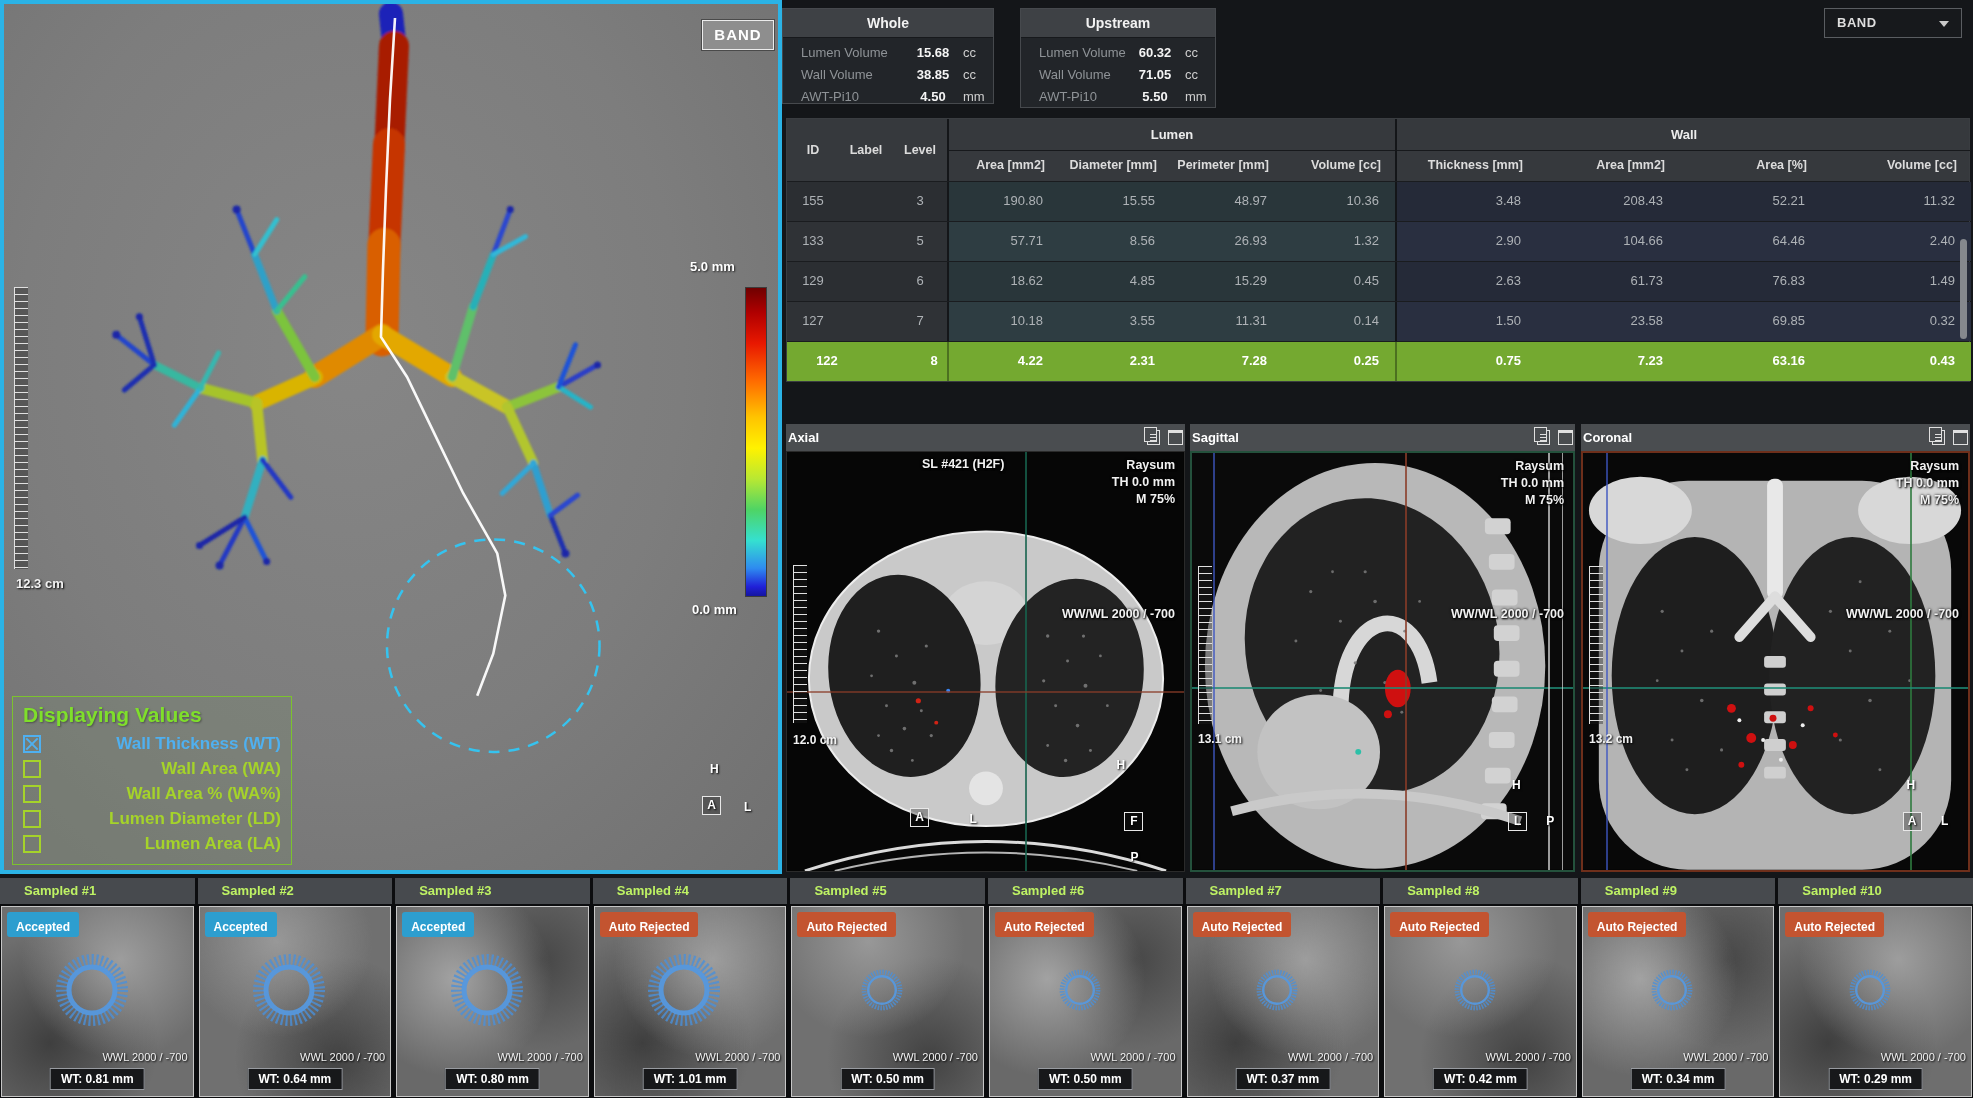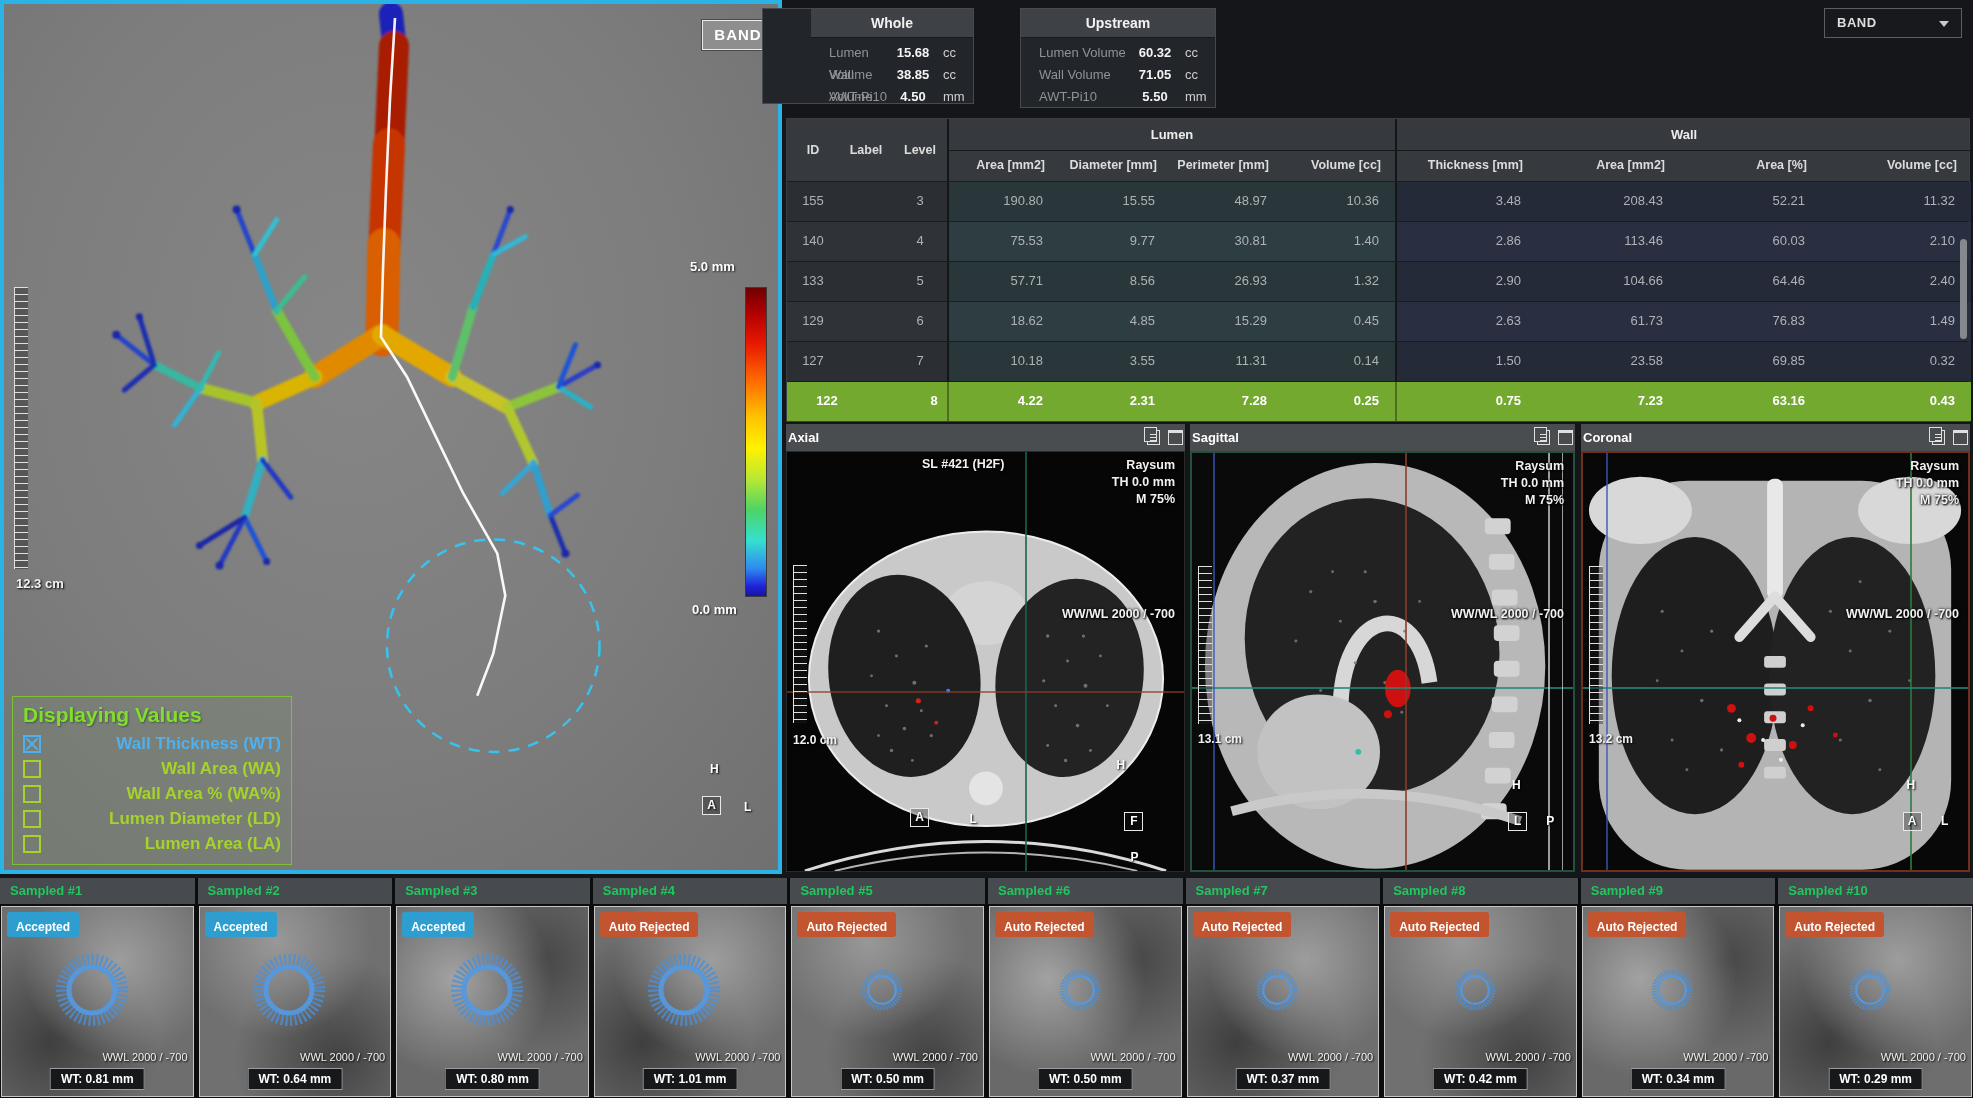--- a/index.html
+++ b/index.html
@@ -28,21 +28,21 @@
   .legend-item{display:flex;align-items:center;gap:16px;height:25px;font-weight:bold;font-size:17px;color:#a5d32a;justify-content:space-between;}
   .legend-item.checked{color:#4fb0f0;}
   .lg-box{width:14px;height:14px;border:2px solid currentColor;position:relative;flex:none;cursor:pointer;}
   .legend-item.checked .lg-box::before,.legend-item.checked .lg-box::after{content:"";position:absolute;left:-1px;top:6px;width:16px;height:2px;background:currentColor;}
   .legend-item.checked .lg-box::before{transform:rotate(45deg);} .legend-item.checked .lg-box::after{transform:rotate(-45deg);}
   .marker{position:absolute;color:#fff;font-size:12px;font-weight:bold;text-shadow:1px 1px 2px #000;z-index:6;}
   .marker.boxed{width:19px;height:19px;line-height:17px;text-align:center;box-sizing:border-box;
     border:1px solid #e8e8e8;background:rgba(15,15,15,.3);}
   
   .stats-panel{position:absolute;top:8px;background:#222529;border:1px solid #46494d;box-sizing:border-box;}
-  .stats-whole{left:762px;width:212px;height:96px;padding-left:48px;} .stats-upstream{left:1020px;width:196px;height:100px;}
+  .stats-whole{left:782px;width:212px;height:96px;} .stats-upstream{left:1020px;width:196px;height:100px;}
   .stats-title{height:28px;background:#3e4145;color:#f2f2f2;font-weight:bold;font-size:14px;
     text-align:center;line-height:28px;border-bottom:1px solid #17191c;}
   .stats-body{padding:4px 10px 0 18px;}
   .stats-row{display:grid;grid-template-columns:1fr 48px 26px;height:22px;line-height:22px;font-size:13px;}
   .stat-label{color:#8f9397;} .stat-value{color:#f4f4f4;font-weight:bold;text-align:center;} .stat-unit{color:#cfcfcf;padding-left:6px;}
   .band-dd{position:absolute;left:1824px;top:8px;width:138px;height:30px;box-sizing:border-box;cursor:pointer;
     background:#17191c;border:1px solid #5a5d61;color:#dedede;font-weight:bold;font-size:13px;
     line-height:28px;padding:0 12px;letter-spacing:.5px;}
   .chev{position:absolute;right:12px;top:12px;width:0;height:0;border-left:5px solid transparent;
     border-right:5px solid transparent;border-top:6px solid #c9c9c9;}
@@ -85,21 +85,21 @@
   .ov-tr{top:5px;right:9px;text-align:right;line-height:17px;}
   .ov-sl{top:5px;left:34%;}
   .ov-wwwl{top:37%;right:9px;}
   .vline,.hline{position:absolute;z-index:4;opacity:.8;pointer-events:none;}
   .vline{top:0;bottom:0;width:2px;} .hline{left:0;right:0;height:2px;}
   .ct-ruler{left:6px;top:27%;height:158px;z-index:5;}
   .ct-ruler-label{left:6px;top:67%;font-size:12px;z-index:5;}
   
   .strip{position:absolute;left:0;right:0;top:878px;bottom:0;display:flex;gap:3px;background:#0c0d0f;}
   .sample{flex:1;display:flex;flex-direction:column;background:#0c0d0f;min-width:0;}
-  .sample-header{height:26px;background:#474a4e;color:#22c55e;font-weight:bold;font-size:13px;line-height:26px;padding-left:10px;margin-bottom:2px;}
+  .sample-header{height:26px;background:#474a4e;color:#bef264;font-weight:bold;font-size:13px;line-height:26px;padding-left:24px;margin-bottom:2px;}
   .sample-image{flex:1;position:relative;border:1px solid #c6c6c6;margin:0 1px 1px;overflow:hidden;cursor:pointer;}
   .sample:nth-child(3n+1) .sample-image{background:radial-gradient(circle at 62% 28%,#9d9d9d,transparent 55%),radial-gradient(circle at 25% 72%,#3f3f3f,transparent 55%),#6e6e6e;}
   .sample:nth-child(3n+2) .sample-image{background:radial-gradient(circle at 40% 18%,#989898,transparent 50%),radial-gradient(circle at 72% 80%,#424242,transparent 50%),#707070;}
   .sample:nth-child(3n) .sample-image{background:radial-gradient(circle at 30% 38%,#a2a2a2,transparent 55%),radial-gradient(circle at 76% 28%,#474747,transparent 45%),#696969;}
   .badge{position:absolute;top:5px;left:5px;color:#fff;font-weight:bold;font-size:12px;padding:8px 9px 3px;border-radius:3px;z-index:3;}
   .badge.accepted{background:#2d9ecf;} .badge.auto-rejected{background:#c35430;}
   .ring-wrap{position:absolute;left:47%;top:44%;transform:translate(-50%,-50%);z-index:2;}
   .ring-wrap svg{display:block;}
   .ring-outer{stroke:#4a90d9;stroke-width:12;stroke-dasharray:2 2.4;opacity:.8;}
   .ring-inner{stroke:#5598de;stroke-width:5;opacity:.95;}
@@ -310,33 +310,20 @@
           <span class="cell c-lumen gdiv">190.80</span>
           <span class="cell c-lumen">15.55</span>
           <span class="cell c-lumen">48.97</span>
           <span class="cell c-lumen">10.36</span>
           <span class="cell c-wall gdiv">3.48</span>
           <span class="cell c-wall">208.43</span>
           <span class="cell c-wall">52.21</span>
           <span class="cell c-wall">11.32</span>
         </div>
 
-        <div class="trow">
-          <span class="cell c-id">140</span>
-          <span class="cell c-id"></span>
-          <span class="cell c-id">4</span>
-          <span class="cell c-lumen gdiv">75.53</span>
-          <span class="cell c-lumen">9.77</span>
-          <span class="cell c-lumen">30.81</span>
-          <span class="cell c-lumen">1.40</span>
-          <span class="cell c-wall gdiv">2.86</span>
-          <span class="cell c-wall">113.46</span>
-          <span class="cell c-wall">60.03</span>
-          <span class="cell c-wall">2.10</span>
-        </div>
 
         <div class="trow">
           <span class="cell c-id">133</span>
           <span class="cell c-id"></span>
           <span class="cell c-id">5</span>
           <span class="cell c-lumen gdiv">57.71</span>
           <span class="cell c-lumen">8.56</span>
           <span class="cell c-lumen">26.93</span>
           <span class="cell c-lumen">1.32</span>
           <span class="cell c-wall gdiv">2.90</span>

